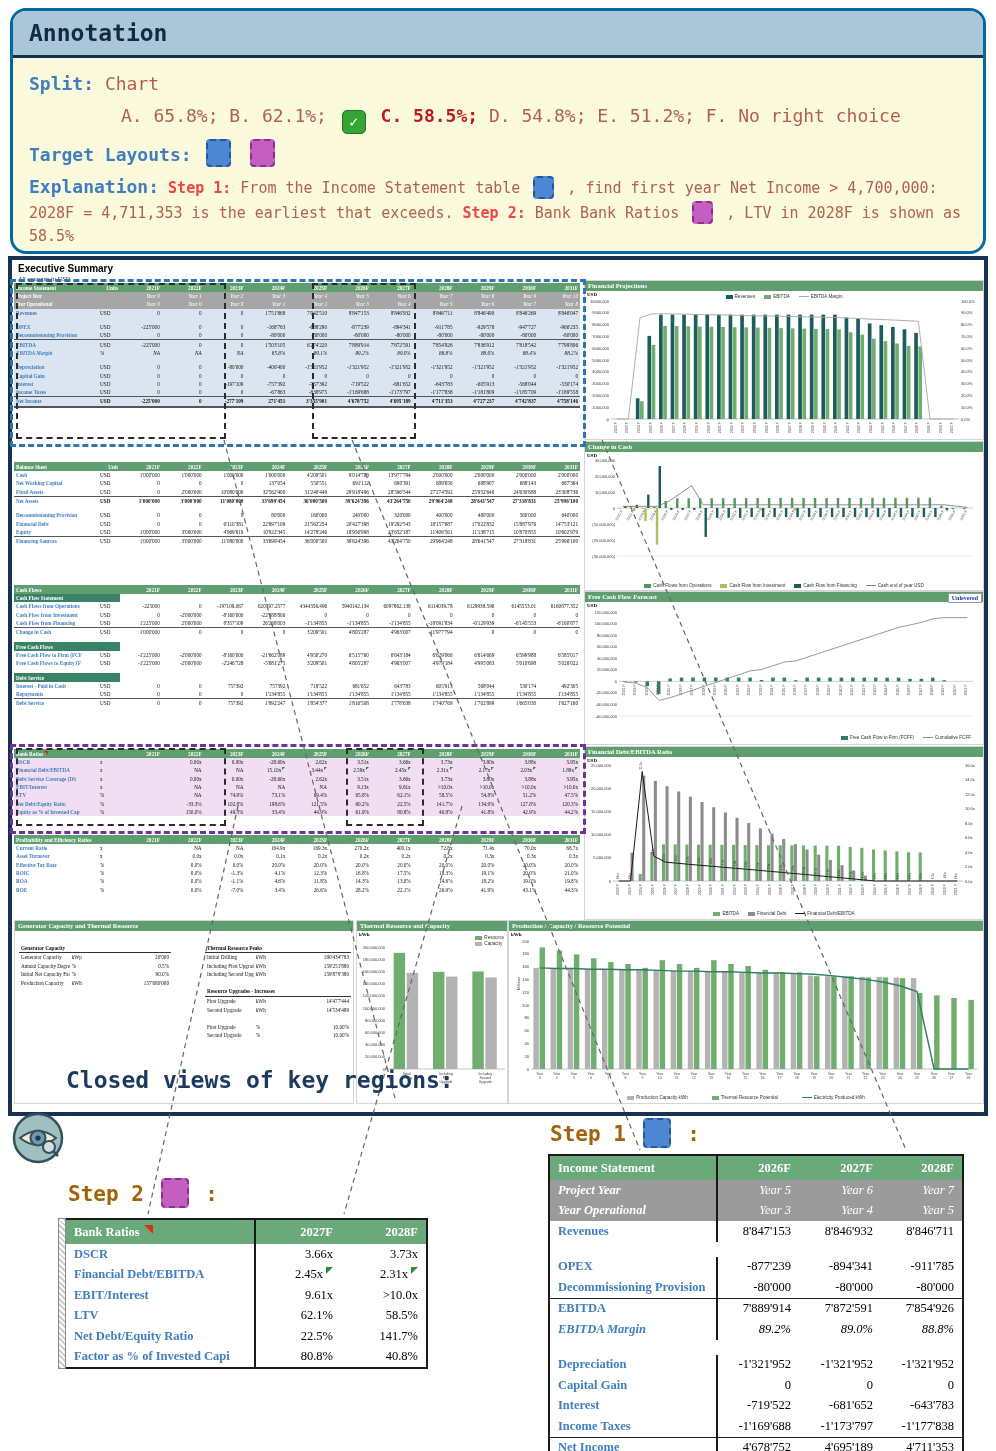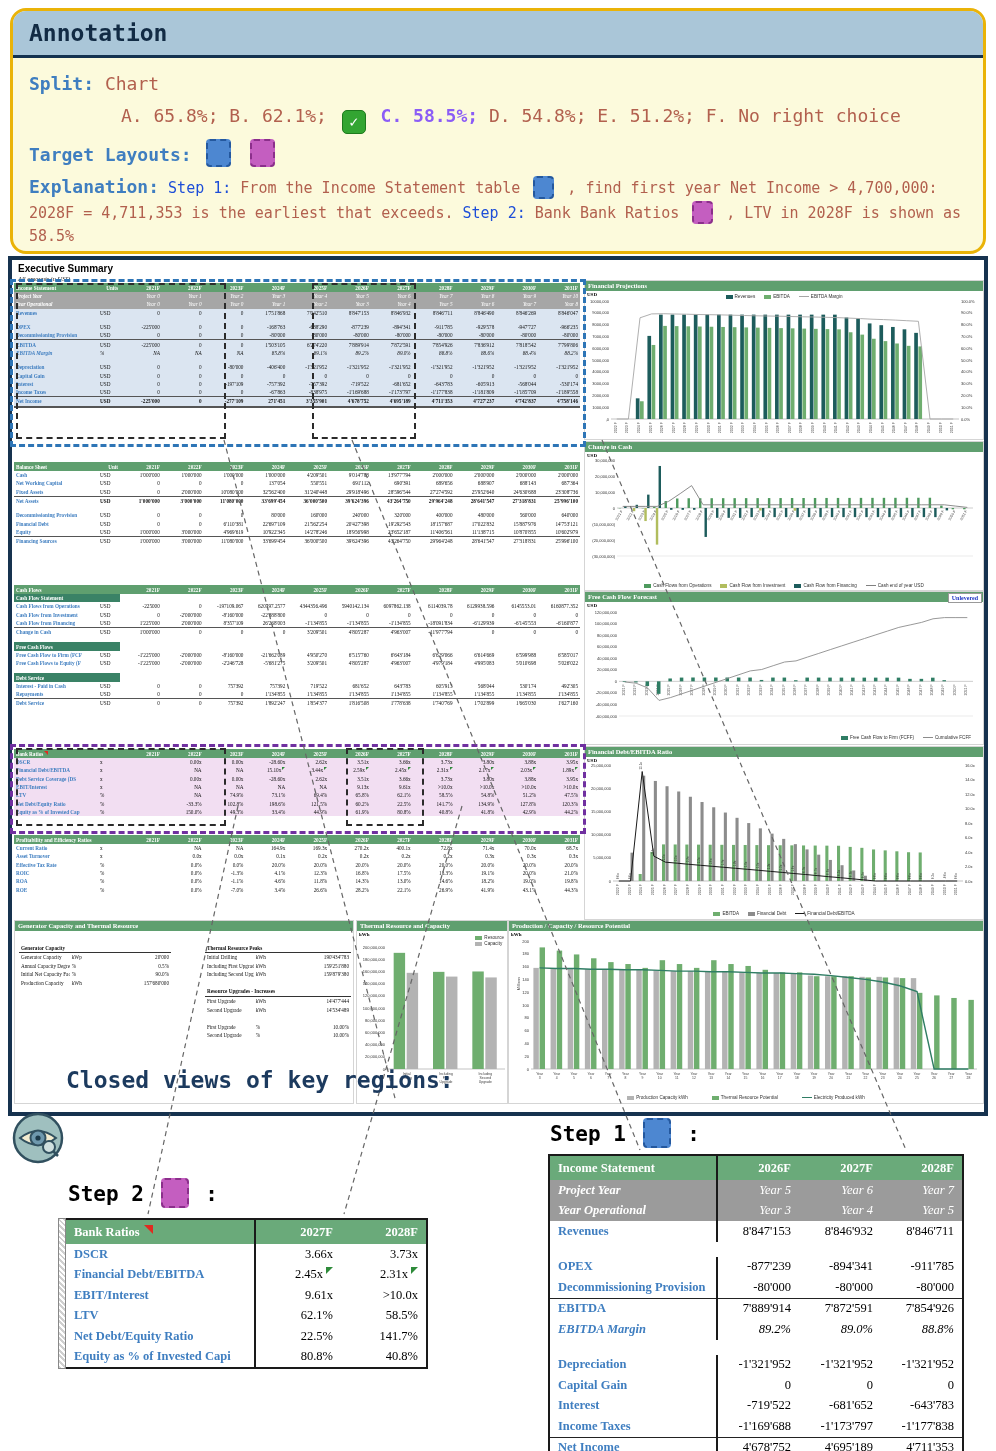--- a/index.html
+++ b/index.html
@@ -1,25 +1,25 @@
 <!DOCTYPE html>
 <html><head>
 <meta charset="utf-8">
 <style>
   html,body{margin:0;padding:0;background:#fff;}
   #page{position:relative;width:996px;height:1451px;background:#fff;font-family:"DejaVu Sans Mono",monospace;overflow:hidden;}
 
   
-  #annotation-card{position:absolute;left:10px;top:8px;width:970px;height:240px;border:3px solid #eab308;border-radius:16px;background:#fcfadc;overflow:hidden;}
+  #annotation-card{position:absolute;left:10px;top:8px;width:970px;height:240px;border:3px solid #0369a1;border-radius:16px;background:#fcfadc;overflow:hidden;}
   .card-header{height:44px;background:#aac6d8;border-bottom:3px solid #14324f;display:flex;align-items:center;padding:0 16px;font-size:23px;font-weight:bold;color:#122b44;}
   .card-body{padding:7px 12px 0 16px;font-size:18px;color:#b2604e;line-height:1.5;}
   .card-body .row{margin:5px 0;}
   .lbl{color:#3f7ec0;font-weight:bold;}
-  .step-lbl{color:#1d4ed8;font-weight:normal;}
-  .ok{color:#8b5cf6;font-weight:bold;}
+  .step-lbl{color:#ef4444;font-weight:bold;}
+  .ok{color:#b91c1c;font-weight:bold;}
   .answers{padding-left:92px;}
   .check{display:inline-flex;width:22px;height:22px;background:#33a532;border:1px solid #1d7a1d;border-radius:5px;color:#fff;align-items:center;justify-content:center;font-size:15px;font-weight:bold;vertical-align:-5px;margin:0 4px;}
   .mini-icon{display:inline-block;width:21px;height:24px;border-radius:4px;vertical-align:-6px;margin:0 4px;}
   .icon-blue{background:#4d87d1;border:2px dashed #24589e;}
   .icon-purple{background:#c45ec0;border:2px dashed #8b2f8b;}
   .expl{font-size:15px;line-height:1.55;}
 
   
   #sheet{position:absolute;left:8px;top:256px;width:972px;height:852px;border:4px solid #16324f;background:#fff;}
   .sheet-title{position:absolute;left:6px;top:3px;font:bold 10px "Liberation Sans",sans-serif;color:#000;}
@@ -64,21 +64,21 @@
 
   
   .ov{position:absolute;pointer-events:none;background:transparent;}
   .ov-blue{border:3px dashed #2e75b6;}
   .ov-purple{border:3px dashed #7030a0;}
   .ov-black{border:2px dashed #2b2b2b;}
   #lines-overlay{position:absolute;left:0;top:0;width:996px;height:1451px;pointer-events:none;}
 
   
   .closeups-heading{position:absolute;left:66px;top:1067px;font:bold 23px "DejaVu Sans Mono",monospace;color:#1c3a5e;}
-  .step-heading{position:absolute;font:bold 21px "DejaVu Sans Mono",monospace;color:#000000;}
+  .step-heading{position:absolute;font:bold 21px "DejaVu Sans Mono",monospace;color:#a16207;}
   .step-heading .mini-icon{width:24px;height:26px;vertical-align:-7px;}
 
   .cu{border-collapse:collapse;table-layout:fixed;font:12.5px "Liberation Serif",serif;color:#000;background:#fff;border:2px solid #1a1a1a;}
   .cu th{background:#6aaa7a;color:#fff;font-weight:bold;text-align:right;padding:2px 8px;height:20px;white-space:nowrap;overflow:hidden;}
   .cu th.lblh{text-align:left;border-right:2px solid #1a1a1a;}
   .cu td{padding:1px 8px;height:18.5px;text-align:right;white-space:nowrap;overflow:hidden;}
   .cu td.lbl{text-align:left;border-right:2px solid #1a1a1a;}
   .cu tr.sub td{background:#9b9b9b;color:#fff;font-style:italic;}
   .cu tr.ital td{font-style:italic;}
   .cu tr.top td{border-top:1px solid #222;}
@@ -1789,21 +1789,21 @@
             <td class="lbl">LTV</td>
             <td>62.1%</td>
             <td>58.5%</td>
           </tr>
           <tr>
             <td class="lbl">Net Debt/Equity Ratio</td>
             <td>22.5%</td>
             <td>141.7%</td>
           </tr>
           <tr>
-            <td class="lbl">Equity as % of Invested Capi</td>
+            <td class="lbl">Factor as % of Invested Capi</td>
             <td>80.8%</td>
             <td>40.8%</td>
           </tr>
         </tbody>
       </table>
   </div>
 
   <div class="step-heading" style="left:550px;top:1118px">
     <span>Step 1</span>
     <span class="mini-icon icon-blue"></span>

